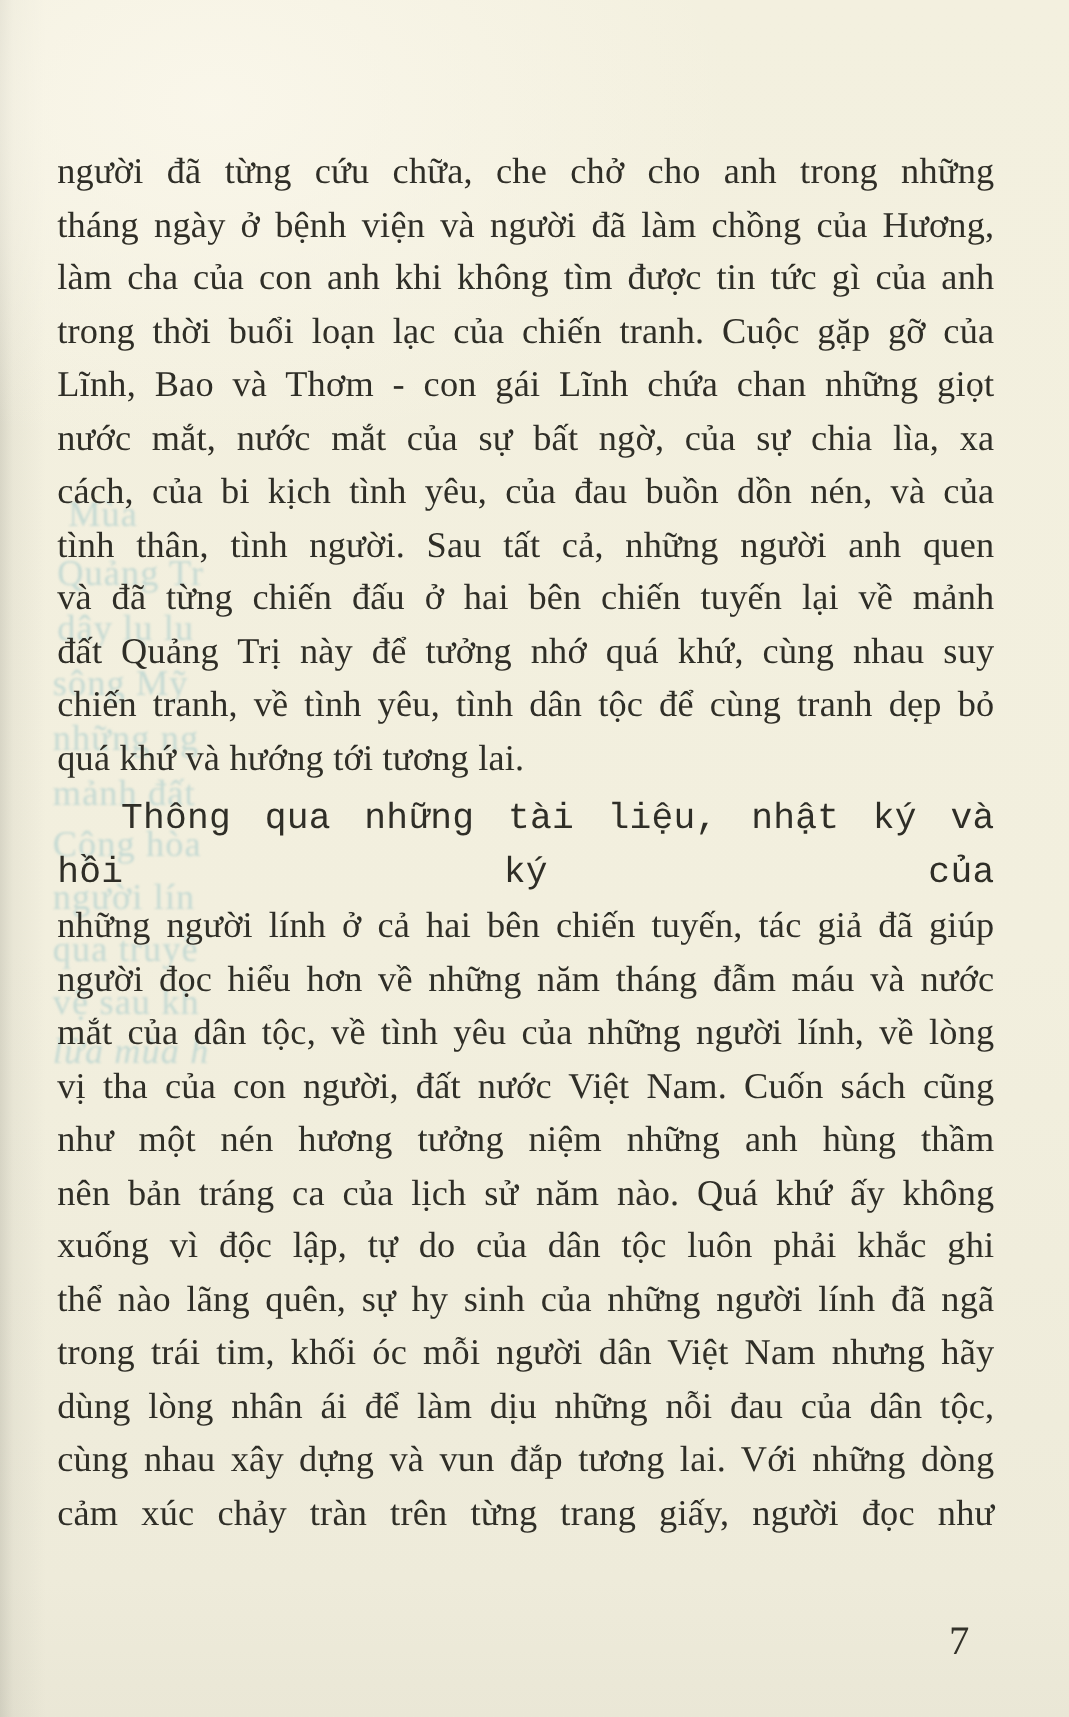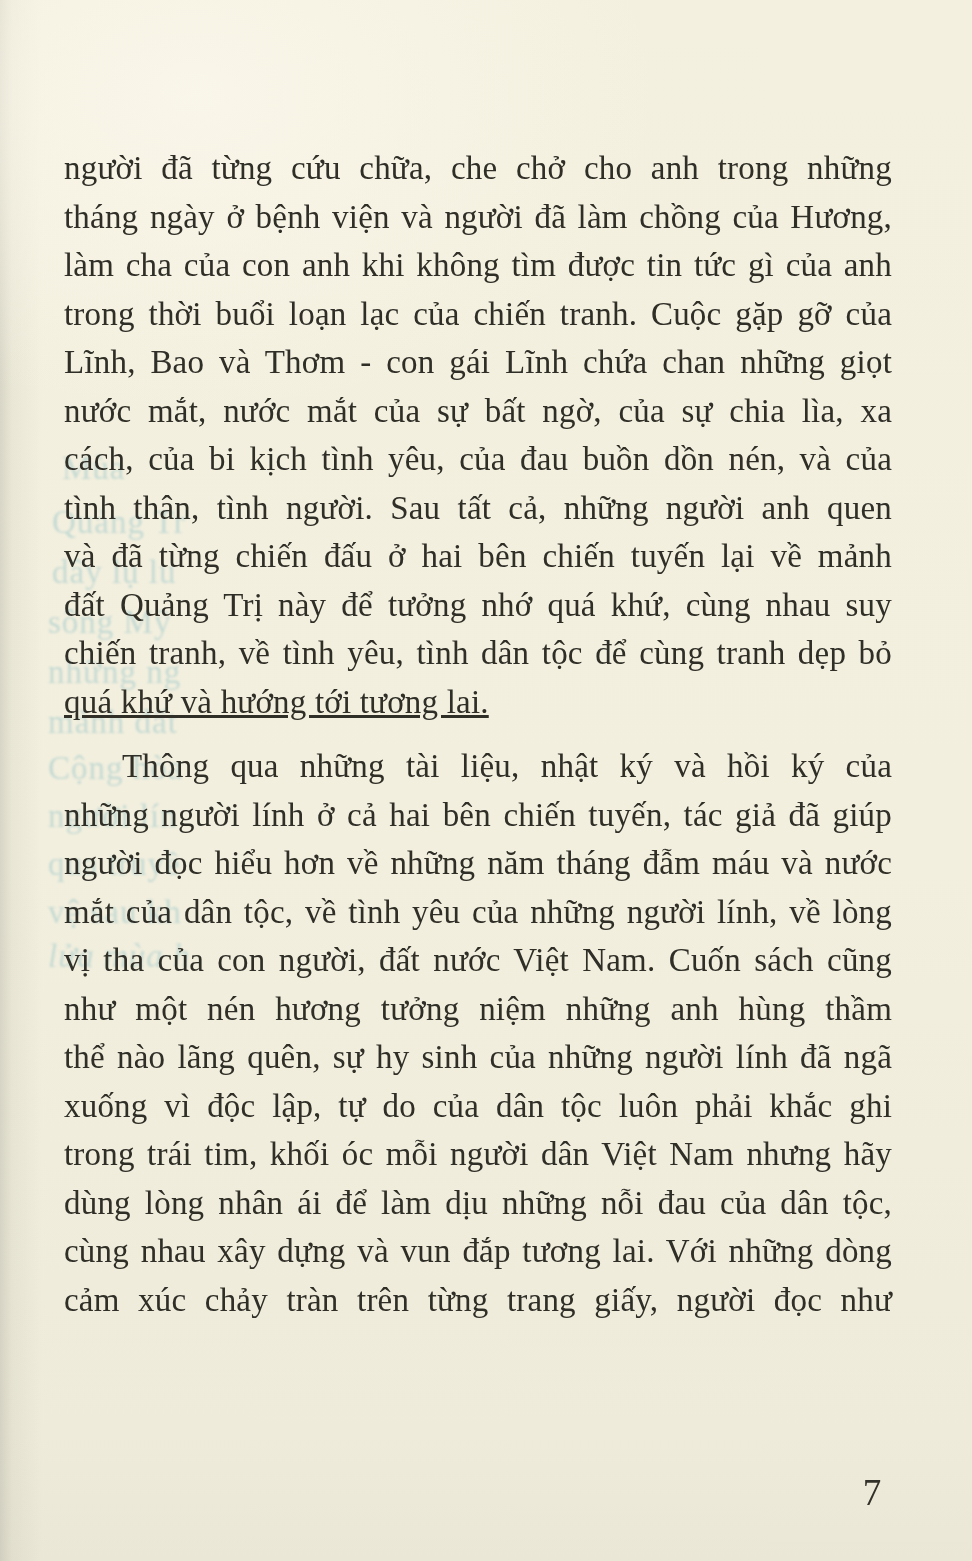--- a/index.html
+++ b/index.html
@@ -36,37 +36,37 @@
     white-space: nowrap;
     letter-spacing: 1px;
   }
   .ghost.italic { font-style: italic; }
   .text-block {
     position: absolute;
     left: 48px;
     top: 128px;
     width: 860px;
   }
-  .para { margin: 16px; }
+  .para { margin: 4px; }
   .para + .para { margin-top: 7px; }
   .line {
     font-size: 33px;
     line-height: 48.5px;
     color: #2f2e27;
     text-align: justify;
     text-align-last: justify;
     letter-spacing: 0.2px;
     white-space: normal;
   }
   .line.no-justify {
     text-align-last: left;
-    text-decoration: underline;
   }
   .para.indent .line:first-child {
     text-indent: 58px;
+    font-family: Liberation Mono, monospace;
   }
   .page-number {
     position: absolute;
     left: 848px;
     top: 1471px;
     width: 48px;
     text-align: center;
     font-size: 37px;
     line-height: 44px;
     color: #33322a;
@@ -104,22 +104,23 @@
         <div class="line">chiến tranh, về tình yêu, tình dân tộc để cùng tranh dẹp bỏ</div>
         <div class="line no-justify">quá khứ và hướng tới tương lai.</div>
       </div>
       <div class="para indent">
         <div class="line">Thông qua những tài liệu, nhật ký và hồi ký của</div>
         <div class="line">những người lính ở cả hai bên chiến tuyến, tác giả đã giúp</div>
         <div class="line">người đọc hiểu hơn về những năm tháng đẫm máu và nước</div>
         <div class="line">mắt của dân tộc, về tình yêu của những người lính, về lòng</div>
         <div class="line">vị tha của con người, đất nước Việt Nam. Cuốn sách cũng</div>
         <div class="line">như một nén hương tưởng niệm những anh hùng thầm</div>
+        <div class="line">nên bản tráng ca của lịch sử năm nào. Quá khứ ấy không</div>
+        <div class="line">xuống vì độc lập, tự do của dân tộc luôn phải khắc ghi</div>
         <div class="line">thể nào lãng quên, sự hy sinh của những người lính đã ngã</div>
-        <div class="line">xuống vì độc lập, tự do của dân tộc luôn phải khắc ghi</div>
         <div class="line">trong trái tim, khối óc mỗi người dân Việt Nam nhưng hãy</div>
         <div class="line">dùng lòng nhân ái để làm dịu những nỗi đau của dân tộc,</div>
         <div class="line">cùng nhau xây dựng và vun đắp tương lai. Với những dòng</div>
         <div class="line">cảm xúc chảy tràn trên từng trang giấy, người đọc như</div>
       </div>
     </div>
   <div class="page-number">7</div>
 </div>
 
 </body></html>

